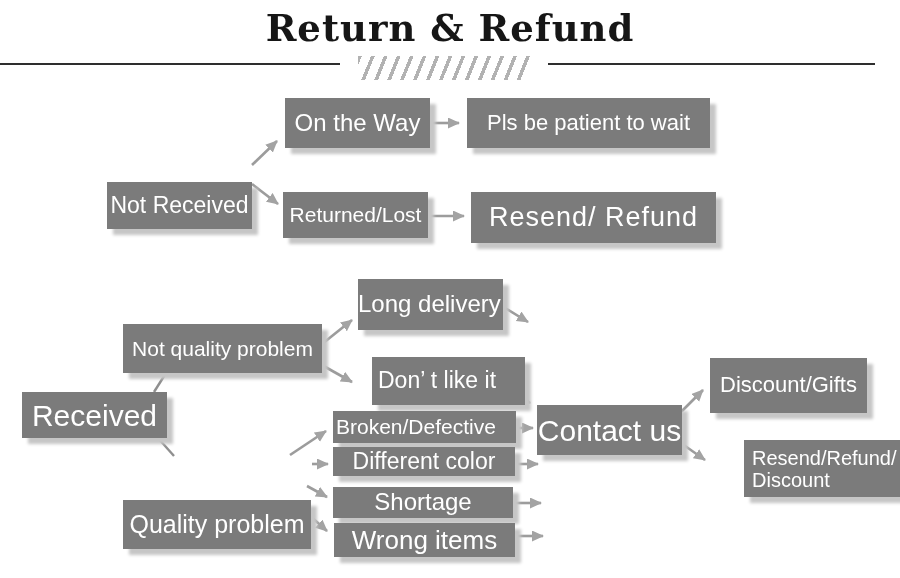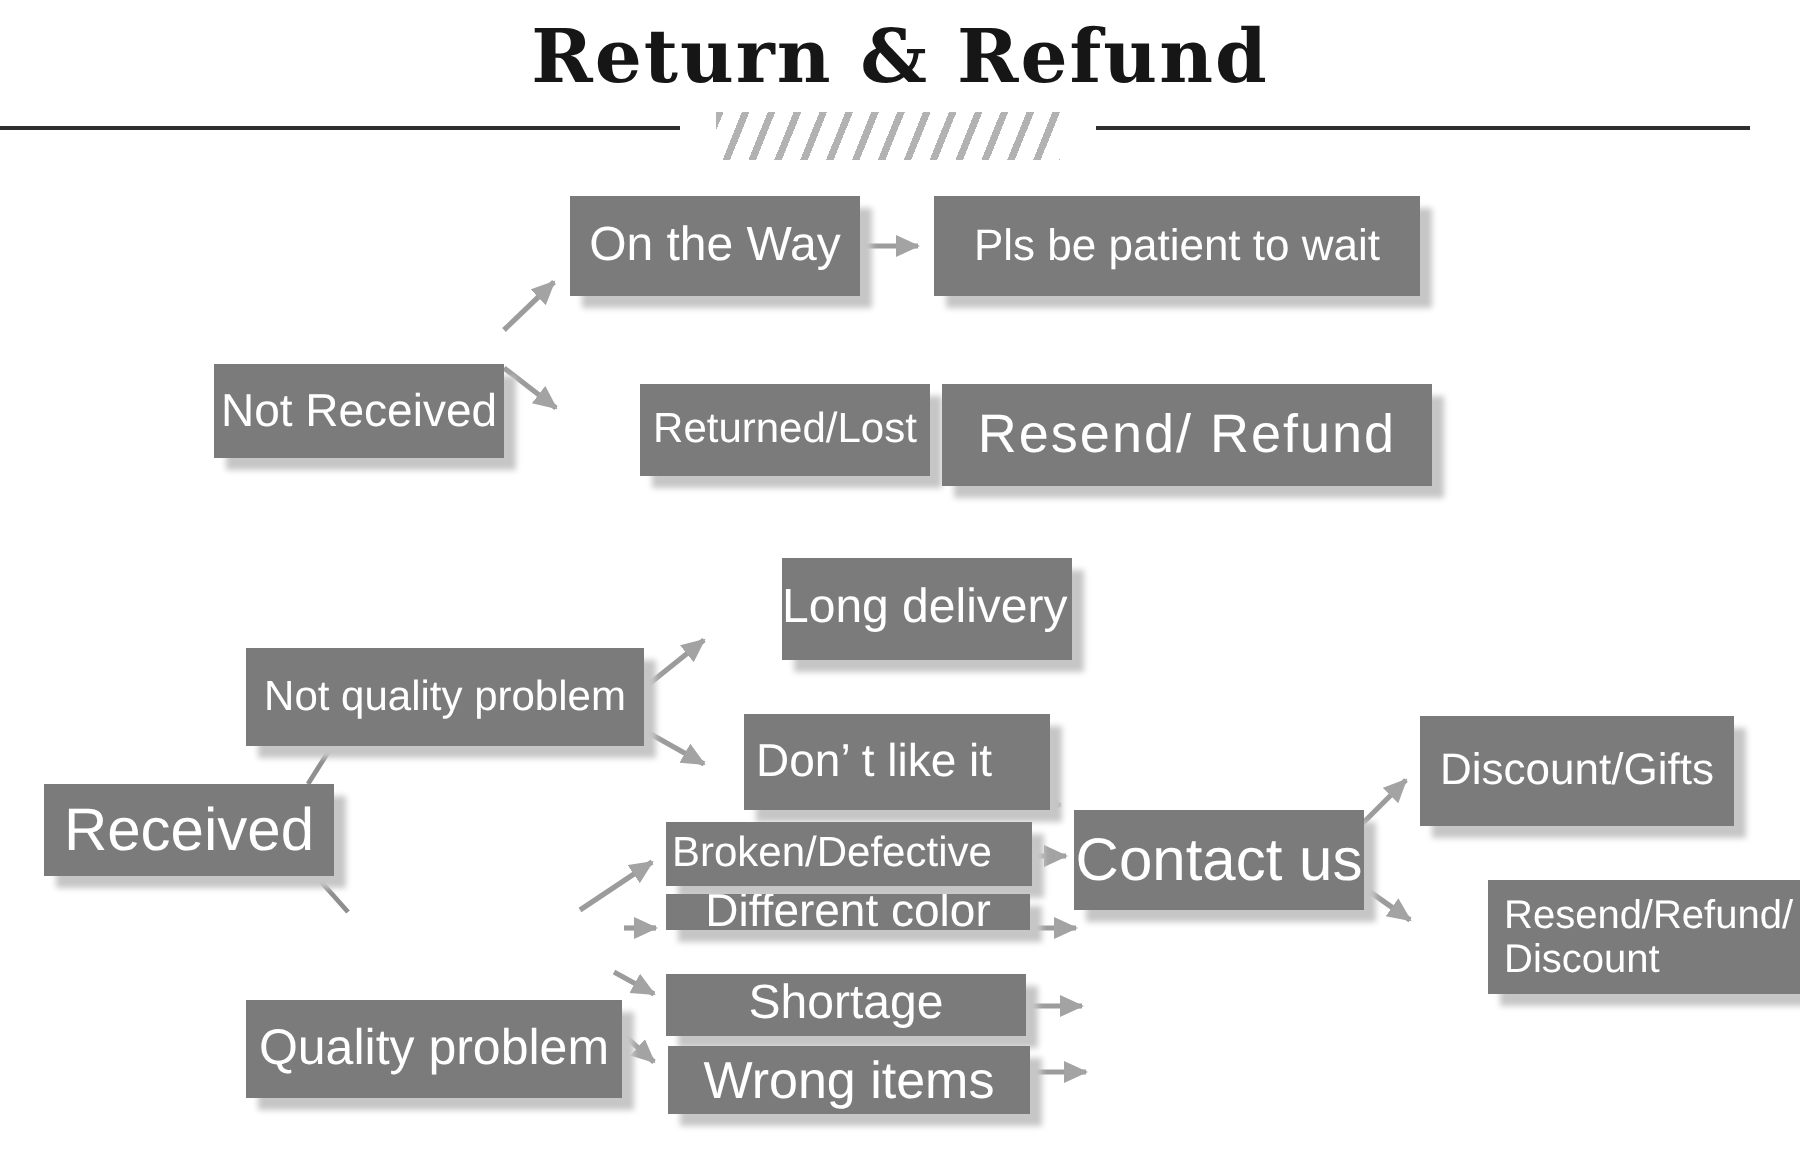--- a/index.html
+++ b/index.html
@@ -68,31 +68,31 @@
       <line x1="516" y1="464" x2="538" y2="464" class="edge" marker-end="url(#ah)"></line>
       <line x1="514" y1="503" x2="541" y2="503" class="edge" marker-end="url(#ah)"></line>
       <line x1="516" y1="536" x2="543" y2="536" class="edge" marker-end="url(#ah)"></line>
       <line x1="676" y1="417" x2="703" y2="390" class="edge" marker-end="url(#ah)"></line>
       <line x1="678" y1="441" x2="705" y2="460" class="edge" marker-end="url(#ah)"></line>
     </svg>
 
   <div class="node" style="left:107px;top:138px;width:145px;height:47px;font-size:23px;margin-top:44px;">Not Received</div>
   <div class="node" style="left:285px;top:98px;width:145px;height:50px;font-size:24px;">On the Way</div>
   <div class="node" style="left:467px;top:98px;width:243px;height:50px;font-size:22px;">Pls be patient to wait</div>
-  <div class="node" style="left:283px;top:192px;width:145px;height:46px;font-size:21px;margin-left:37px;">Returned/Lost</div>
+  <div class="node" style="left:283px;top:192px;width:145px;height:46px;font-size:21px;">Returned/Lost</div>
   <div class="node" style="left:471px;top:192px;width:245px;height:51px;font-size:27px;letter-spacing:1px;">Resend/ Refund</div>
 
   <div class="node" style="left:22px;top:392px;width:145px;height:46px;font-size:30px;">Received</div>
   <div class="node" style="left:123px;top:324px;width:199px;height:49px;font-size:21px;">Not quality problem</div>
-  <div class="node left" style="left:358px;top:279px;width:145px;height:51px;font-size:24px;margin-left:33px;">Long delivery</div>
+  <div class="node left" style="left:358px;top:279px;width:145px;height:51px;font-size:24px;">Long delivery</div>
   <div class="node left" style="left:360px;top:357px;width:147px;height:48px;font-size:23px;padding-left:6px;margin-left:12px;">Don’ t like it</div>
   <div class="node" style="left:123px;top:456px;width:188px;height:49px;font-size:25px;margin-top:44px;">Quality problem</div>
 
   <div class="node left" style="left:333px;top:411px;width:180px;height:32px;font-size:21px;padding-left:3px;">Broken/Defective</div>
-  <div class="node" style="left:333px;top:447px;width:182px;height:18px;font-size:23px;">Different color</div>
+  <div class="node" style="left:333px;top:447px;width:182px;height:29px;font-size:23px;">Different color</div>
   <div class="node" style="left:333px;top:487px;width:180px;height:31px;font-size:24px;">Shortage</div>
   <div class="node" style="left:334px;top:523px;width:181px;height:34px;font-size:26px;">Wrong items</div>
 
   <div class="node" style="left:537px;top:405px;width:145px;height:50px;font-size:30px;">Contact us</div>
   <div class="node" style="left:710px;top:358px;width:157px;height:55px;font-size:22px;">Discount/Gifts</div>
   <div class="node two-line" style="left:712px;top:440px;width:165px;height:57px;font-size:20px;padding-left:8px;margin-left:32px;">
     <span>Resend/Refund/</span>
     <span>Discount</span>
   </div>
 

